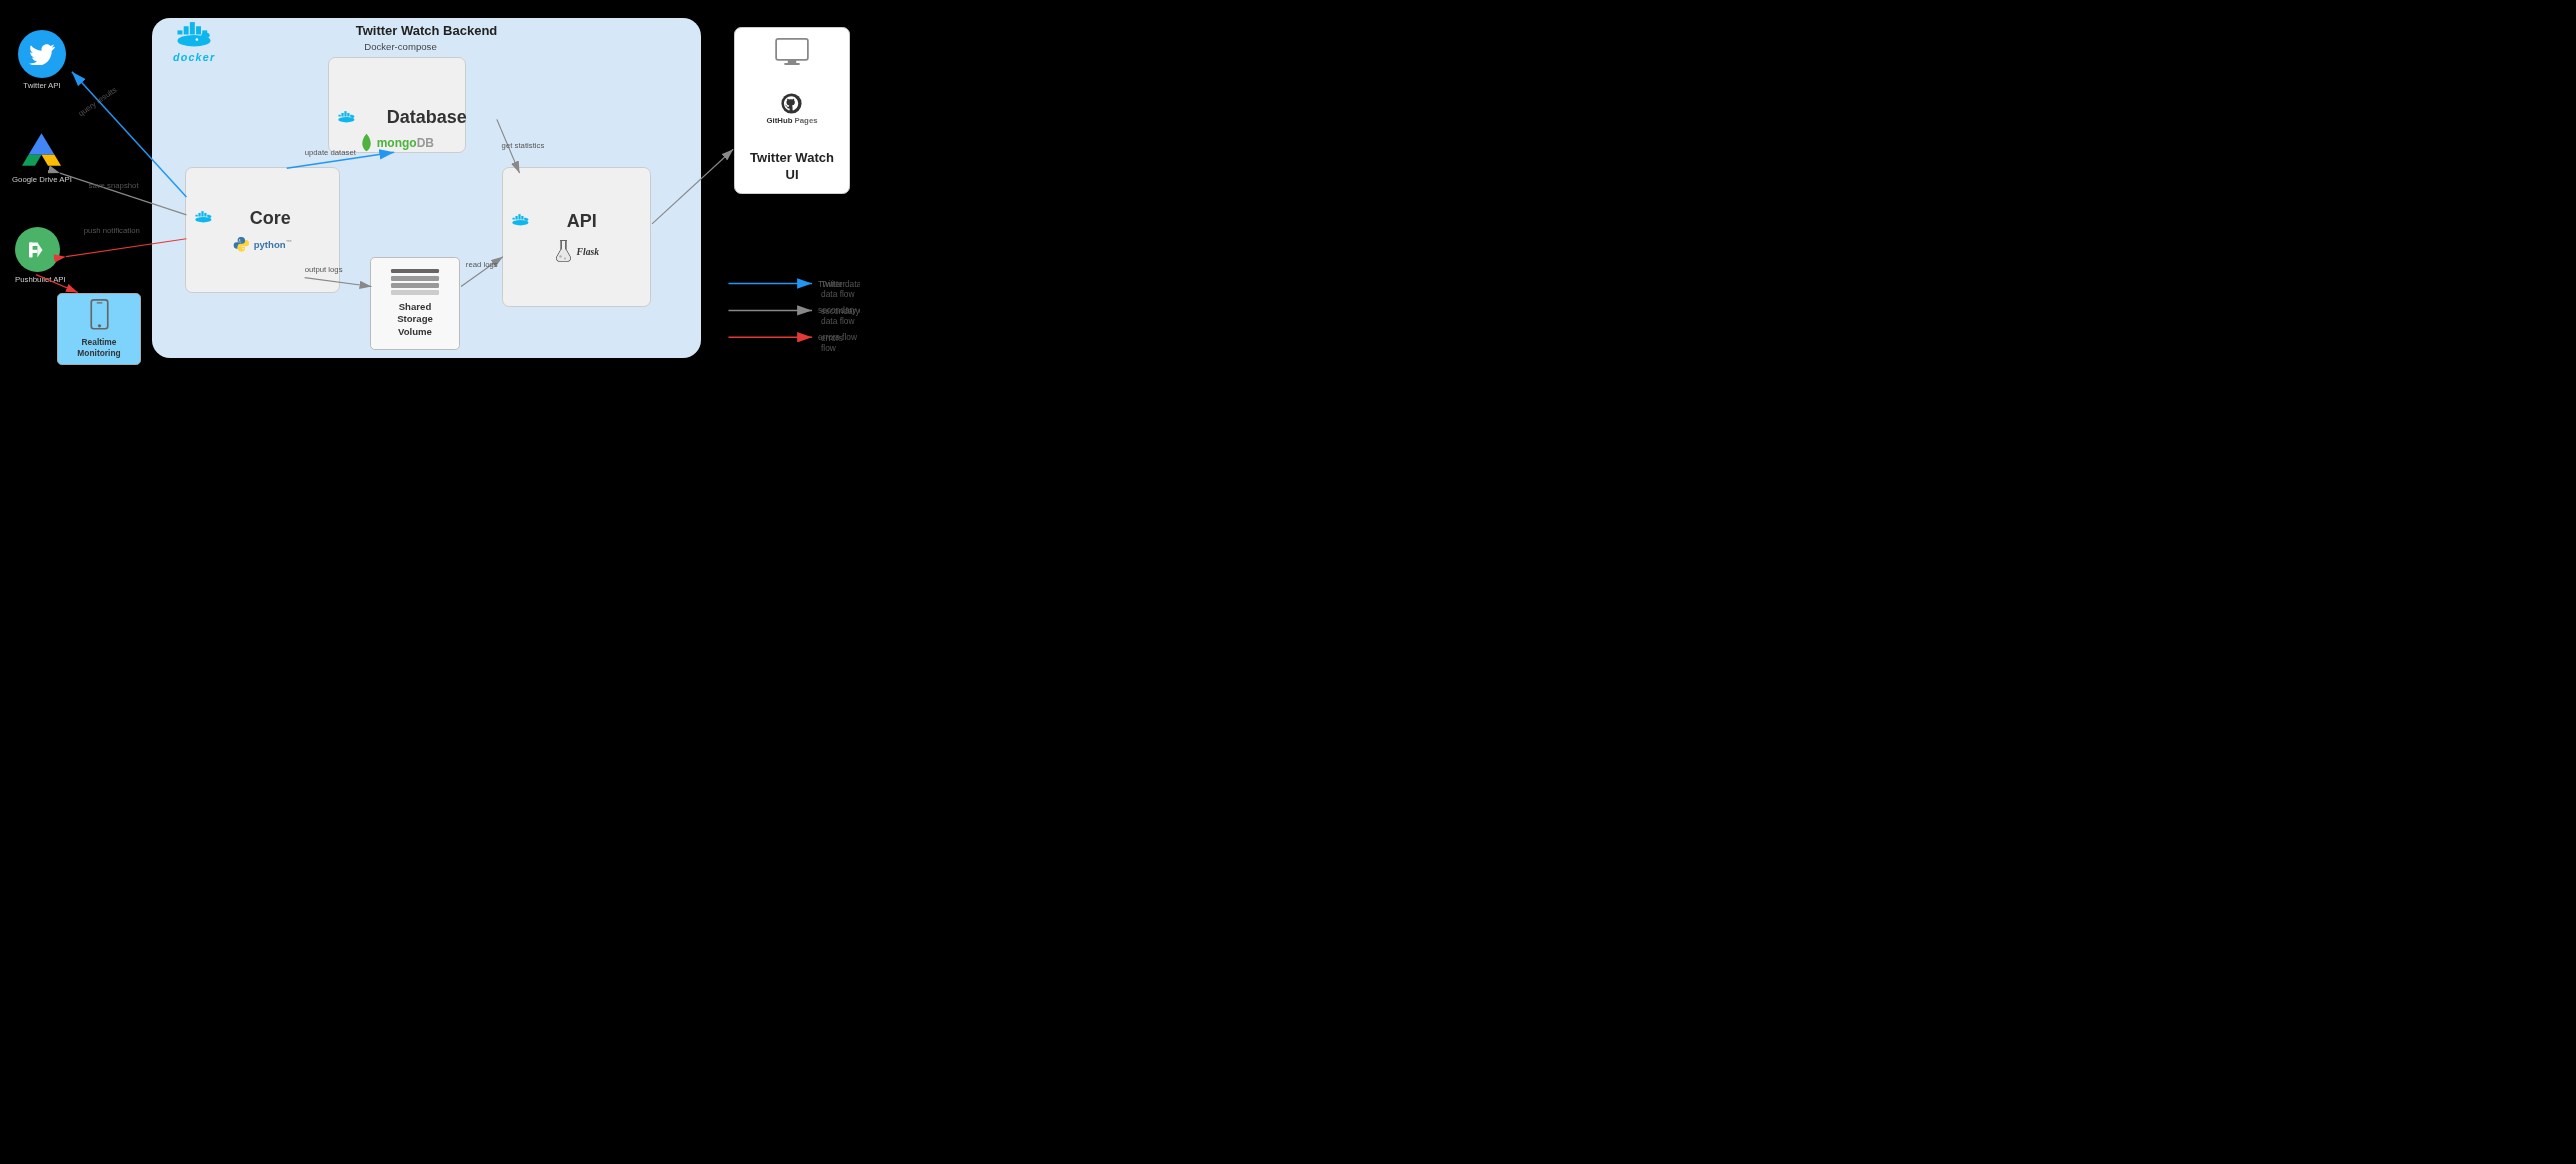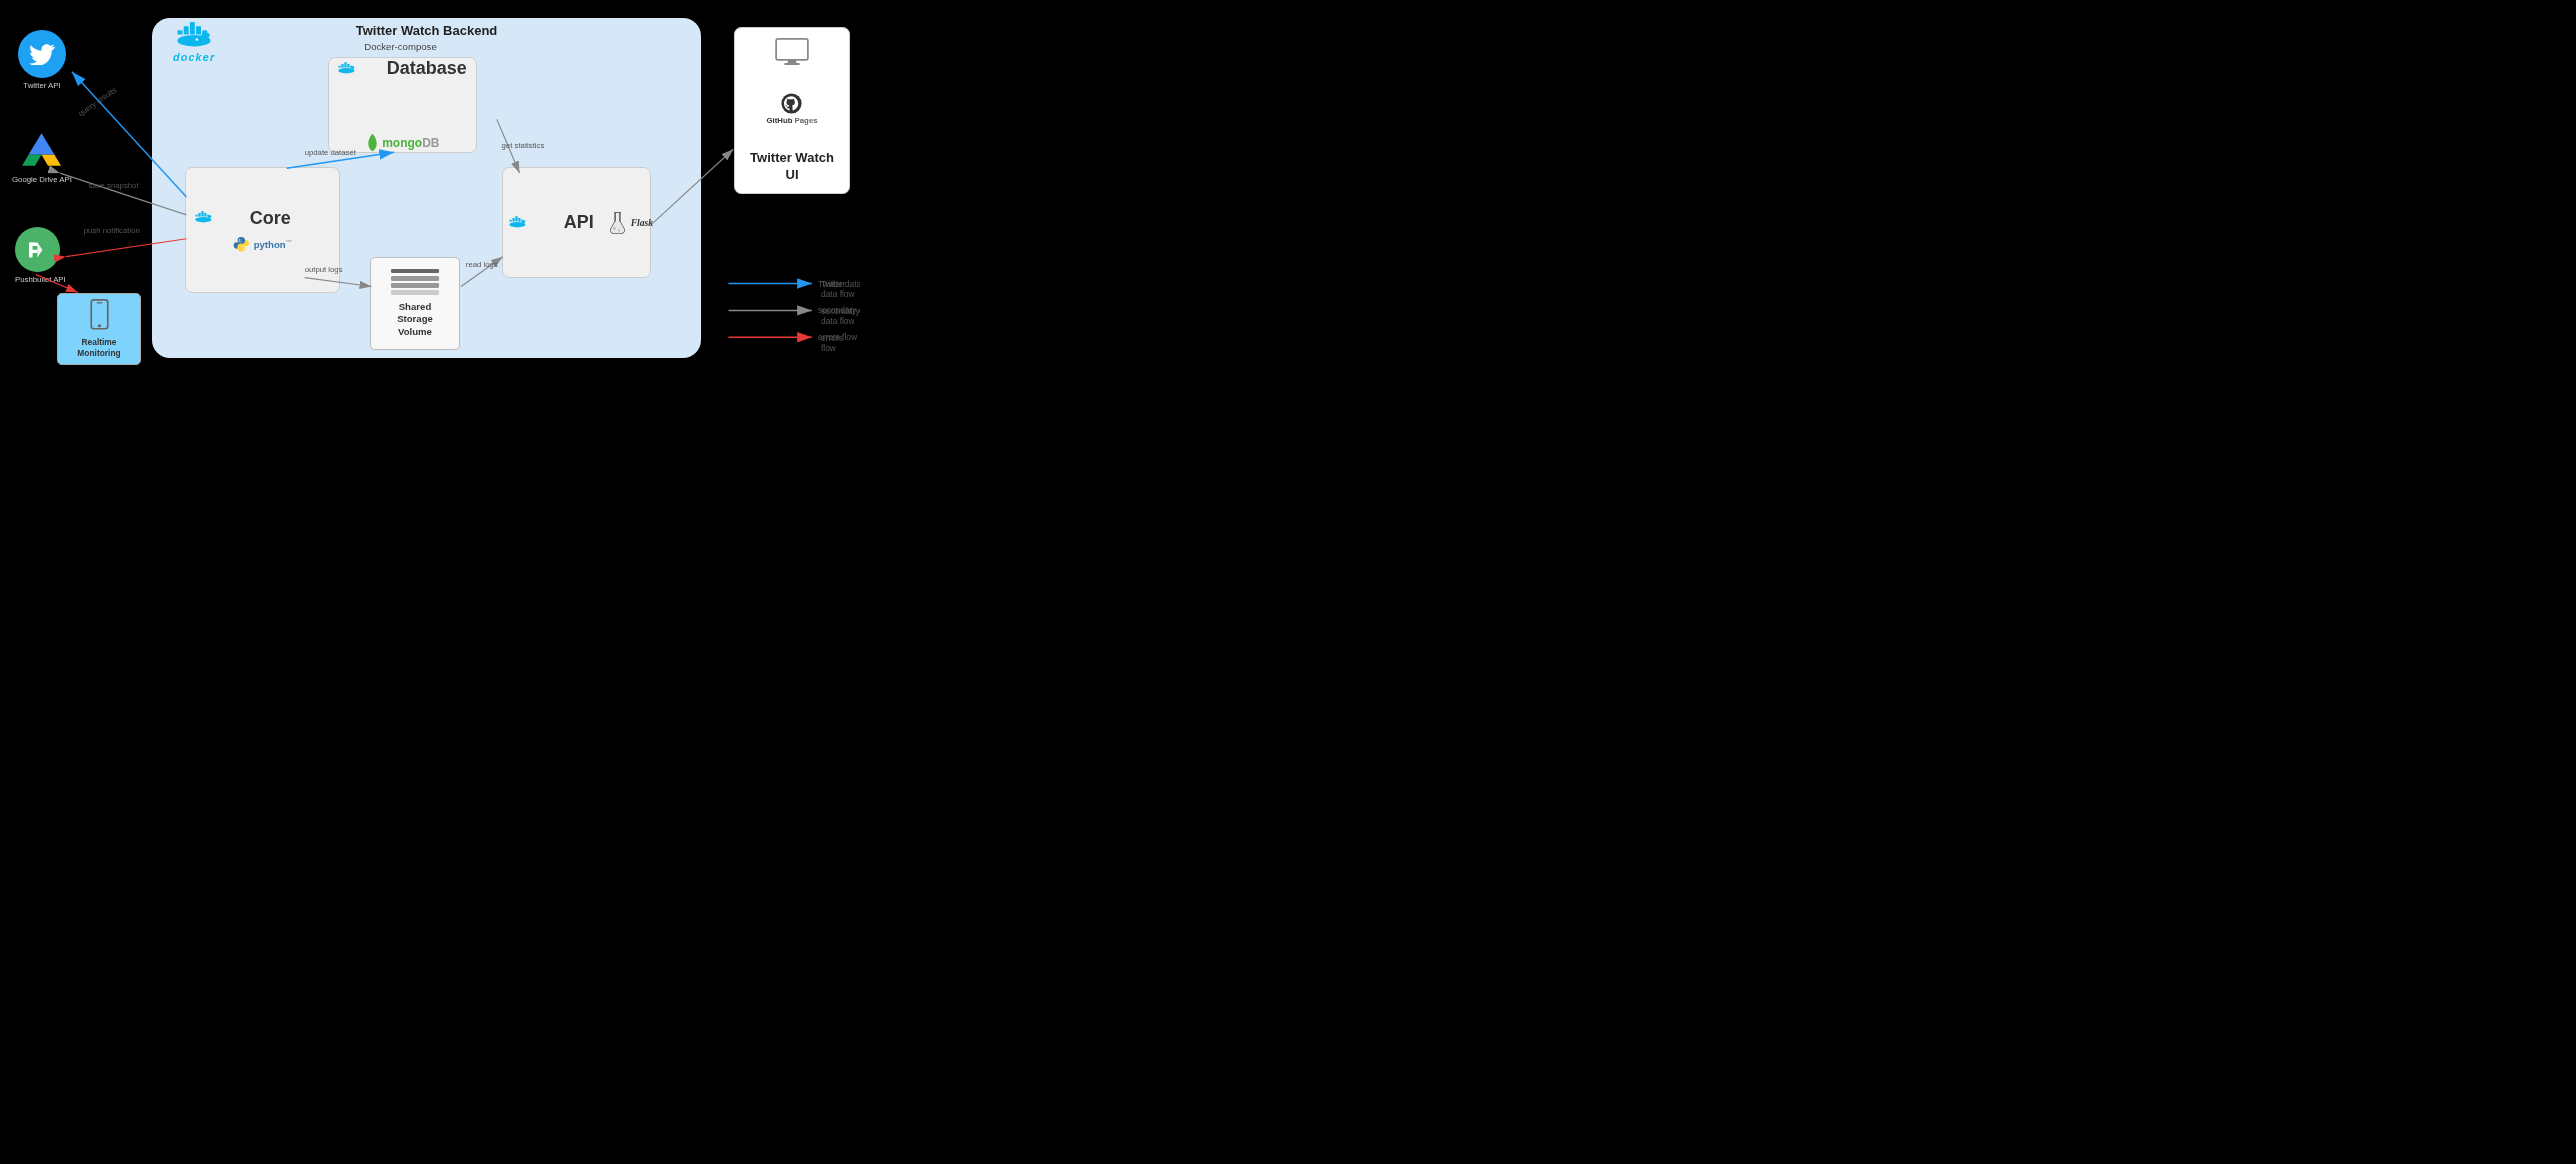--- a/index.html
+++ b/index.html
@@ -58,29 +58,29 @@
       position: absolute;
       left: 173px;
       top: 18px;
     }
 
     
     .db-box {
       position: absolute;
       left: 328px;
       top: 57px;
-      width: 149px;
+      width: 138px;
       height: 96px;
       background: #f0f0f0;
       border-radius: 7.2px;
       border: 0.6px solid #ccc;
       display: flex;
       flex-direction: column;
       align-items: center;
-      justify-content: space-between;
+      justify-content: flex-end;
       gap: 4.8px;
     }
 
     .db-title {
       font-size: 18px;
       font-weight: bold;
       color: #333;
       margin-left: 24px;
     }
 
@@ -107,26 +107,26 @@
       color: #333;
       margin-left: 30px;
     }
 
     
     .api-box {
       position: absolute;
       left: 502px;
       top: 167px;
       width: 149px;
-      height: 111px;
+      height: 140px;
       background: #f0f0f0;
       border-radius: 7.2px;
       border: 0.6px solid #ccc;
       display: flex;
-      flex-direction: row;
+      flex-direction: column;
       align-items: center;
       justify-content: center;
       gap: 7.2px;
     }
 
     .api-title {
       font-size: 18px;
       font-weight: bold;
       color: #333;
       margin-left: 30px;

